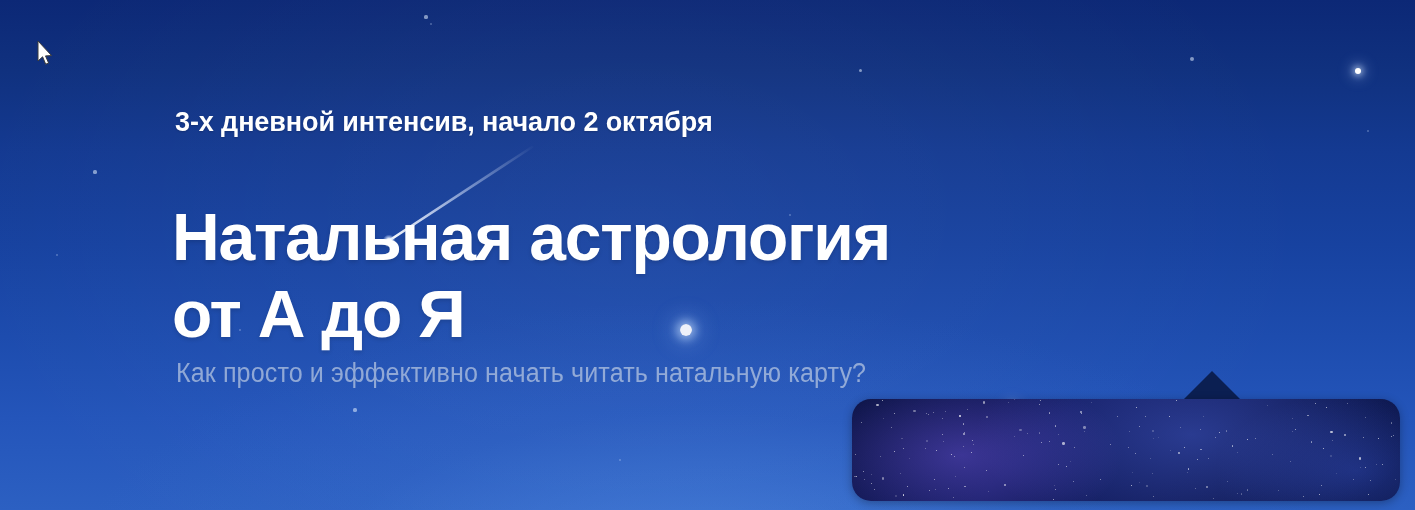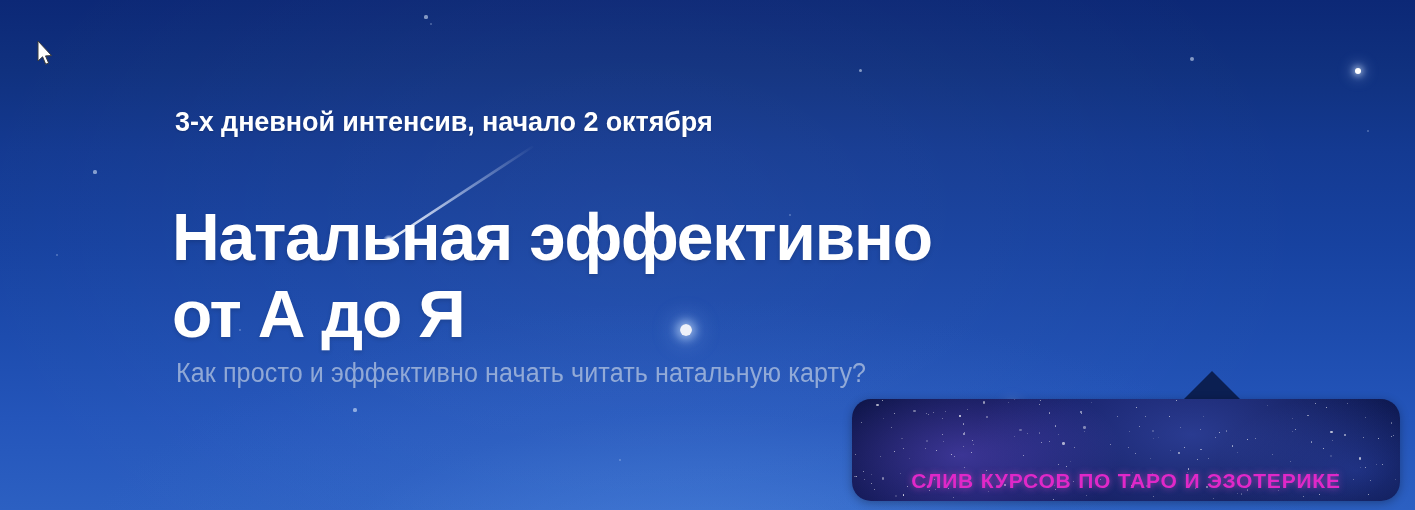--- a/index.html
+++ b/index.html
@@ -240,21 +240,21 @@
         </radialGradient>
       </defs>
       <line x1="150" y1="7" x2="8" y2="100" stroke="url(#cometGrad)" stroke-width="2.6" stroke-linecap="round"></line>
       <circle cx="7" cy="101" r="6.5" fill="url(#cometHead)"></circle>
       <circle cx="7" cy="101" r="2.6" fill="#ffffff"></circle>
     </svg>
   </div>
 
   <div id="copy">
     <div id="eyebrow">3-х дневной интенсив, начало 2 октября</div>
-    <h1 id="headline">Натальная эффективно
+    <h1 id="headline">Натальная астрология
 от А до Я</h1>
     <div id="subhead">Как просто и эффективно начать читать натальную карту?</div>
   </div>
 
   <div id="peak"></div>
 
   <div id="badge">
     <div id="badge-stars">
         <div class="bstar" style="width: 1px; height: 1px; left: 494.8px; top: 4.3px; opacity: 0.5;"></div>
         <div class="bstar" style="width: 1px; height: 1px; left: 361.2px; top: 99.3px; opacity: 0.46;"></div>
@@ -420,21 +420,20 @@
         <div class="bstar" style="width: 1.6px; height: 1.6px; left: 75.6px; top: 14.7px; opacity: 0.63;"></div>
         <div class="bstar" style="width: 1px; height: 1px; left: 120.2px; top: 41.2px; opacity: 0.76;"></div>
         <div class="bstar" style="width: 1.6px; height: 1.6px; left: 112.2px; top: 86.9px; opacity: 0.65;"></div>
         <div class="bstar" style="width: 1.6px; height: 1.6px; left: 300.4px; top: 31.3px; opacity: 0.28;"></div>
         <div class="bstar" style="width: 1px; height: 1px; left: 202.4px; top: 85.5px; opacity: 0.28;"></div>
         <div class="bstar" style="width: 1px; height: 1px; left: 30px; top: 0.6px; opacity: 0.88;"></div>
         <div class="bstar" style="width: 1.6px; height: 1.6px; left: 379.5px; top: 46px; opacity: 0.7;"></div>
         <div class="bstar" style="width: 1px; height: 1px; left: 98.6px; top: 55.3px; opacity: 0.93;"></div>
         <div class="bstar" style="width: 1px; height: 1px; left: 471.3px; top: 48.9px; opacity: 0.93;"></div>
       </div>
-    <div id="badge-sub">СЛИВ КУРСОВ ПО ТАРО И ЭЗОТЕРИКЕ</div>
   </div>
 
   <div id="cursor" style="left: 36px; top: 40px;">
     <svg width="20" height="28" viewBox="0 0 20 28">
       <path d="M2,1 L2,21 L6.6,16.8 L9.7,24.2 L12.6,23.0 L9.5,15.9 L15.6,15.6 Z" fill="#ffffff" stroke="#3c3c3c" stroke-width="1"></path>
     </svg>
   </div>
 
 </div>
 

